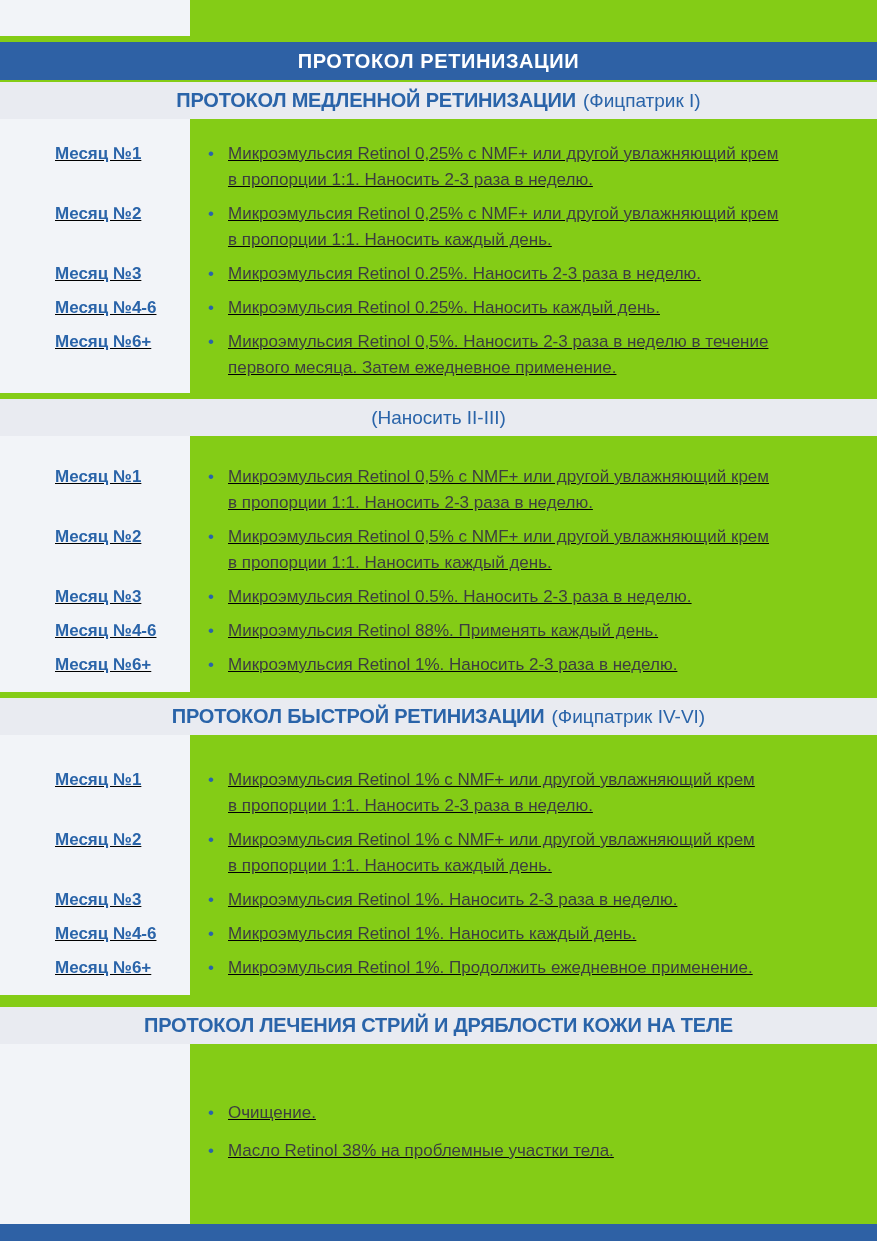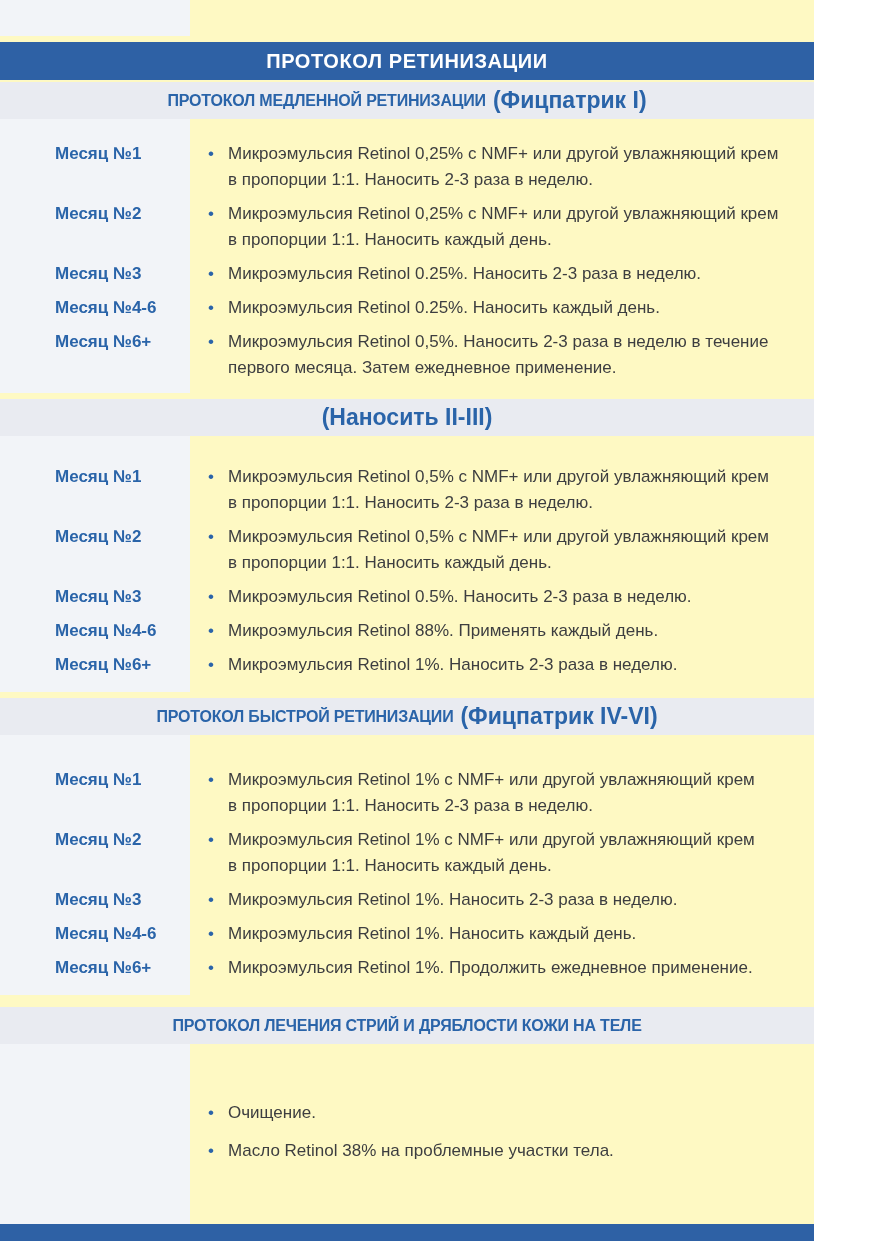--- a/index.html
+++ b/index.html
@@ -5,41 +5,41 @@
   :root{
     --accent:#2e61a5;
     --blue:#2a64a9;
     --band-gray:#e9ebf1;
     --col-gray:#f2f4f8;
     --text:#3d3e40;
     --bar-text:#ffffff;
   }
   html,body{margin:0;padding:0;background:#ffffff;}
   #page{
-    width:814px;height:1241px;overflow:hidden;background:#fef9c3;
+    width:877px;height:1241px;overflow:hidden;background:#84cc16;
     display:flex;flex-direction:column;
     font-family:"Liberation Sans",sans-serif;
   }
   .col-bg{background:linear-gradient(90deg,var(--col-gray) 0,var(--col-gray) 190px,rgba(0,0,0,0) 190px);}
   .top-block{height:36px;flex:0 0 auto;}
   .gap2{height:2px;flex:0 0 auto;}
   .gap6{height:6px;flex:0 0 auto;}
   .main-bar{
     height:38px;flex:0 0 auto;background:var(--accent);
     display:flex;align-items:center;justify-content:center;
   }
   .main-title{color:var(--bar-text);font-size:20px;font-weight:bold;letter-spacing:.6px;}
   #sections{flex:1 1 auto;display:flex;flex-direction:column;}
   .band{
     height:37px;flex:0 0 auto;background:var(--band-gray);
     display:flex;align-items:center;justify-content:center;gap:7px;white-space:nowrap;
   }
-  .band-title{color:var(--blue);font-size:16px;font-weight:bold;letter-spacing:-0.2px;}
-  .band-sub{color:var(--blue);font-size:23px;font-weight:bold;}
-  .section-rows{flex:0 0 auto;}
+  .band-title{color:var(--blue);font-size:20px;font-weight:bold;letter-spacing:-0.2px;}
+  .band-sub{color:var(--blue);font-size:19px;font-weight:normal;}
+  .section-rows{flex:0 0 auto;text-decoration:underline;}
   .rows-0{padding-top:22px;padding-bottom:4px;margin-bottom:6px;}
   .rows-1{padding-top:28px;padding-bottom:6px;margin-bottom:6px;}
   .rows-2{padding-top:32px;padding-bottom:6px;margin-bottom:12px;}
   .rows-3{padding-top:56px;flex:1 1 auto;margin-bottom:0;}
   .protocol-row{display:flex;margin-bottom:8px;}
   .month-label{
     flex:0 0 190px;width:190px;box-sizing:border-box;padding-left:55px;
     font-size:17px;font-weight:bold;color:var(--blue);line-height:26px;
   }
   .row-items{flex:1 1 auto;padding-right:24px;}

